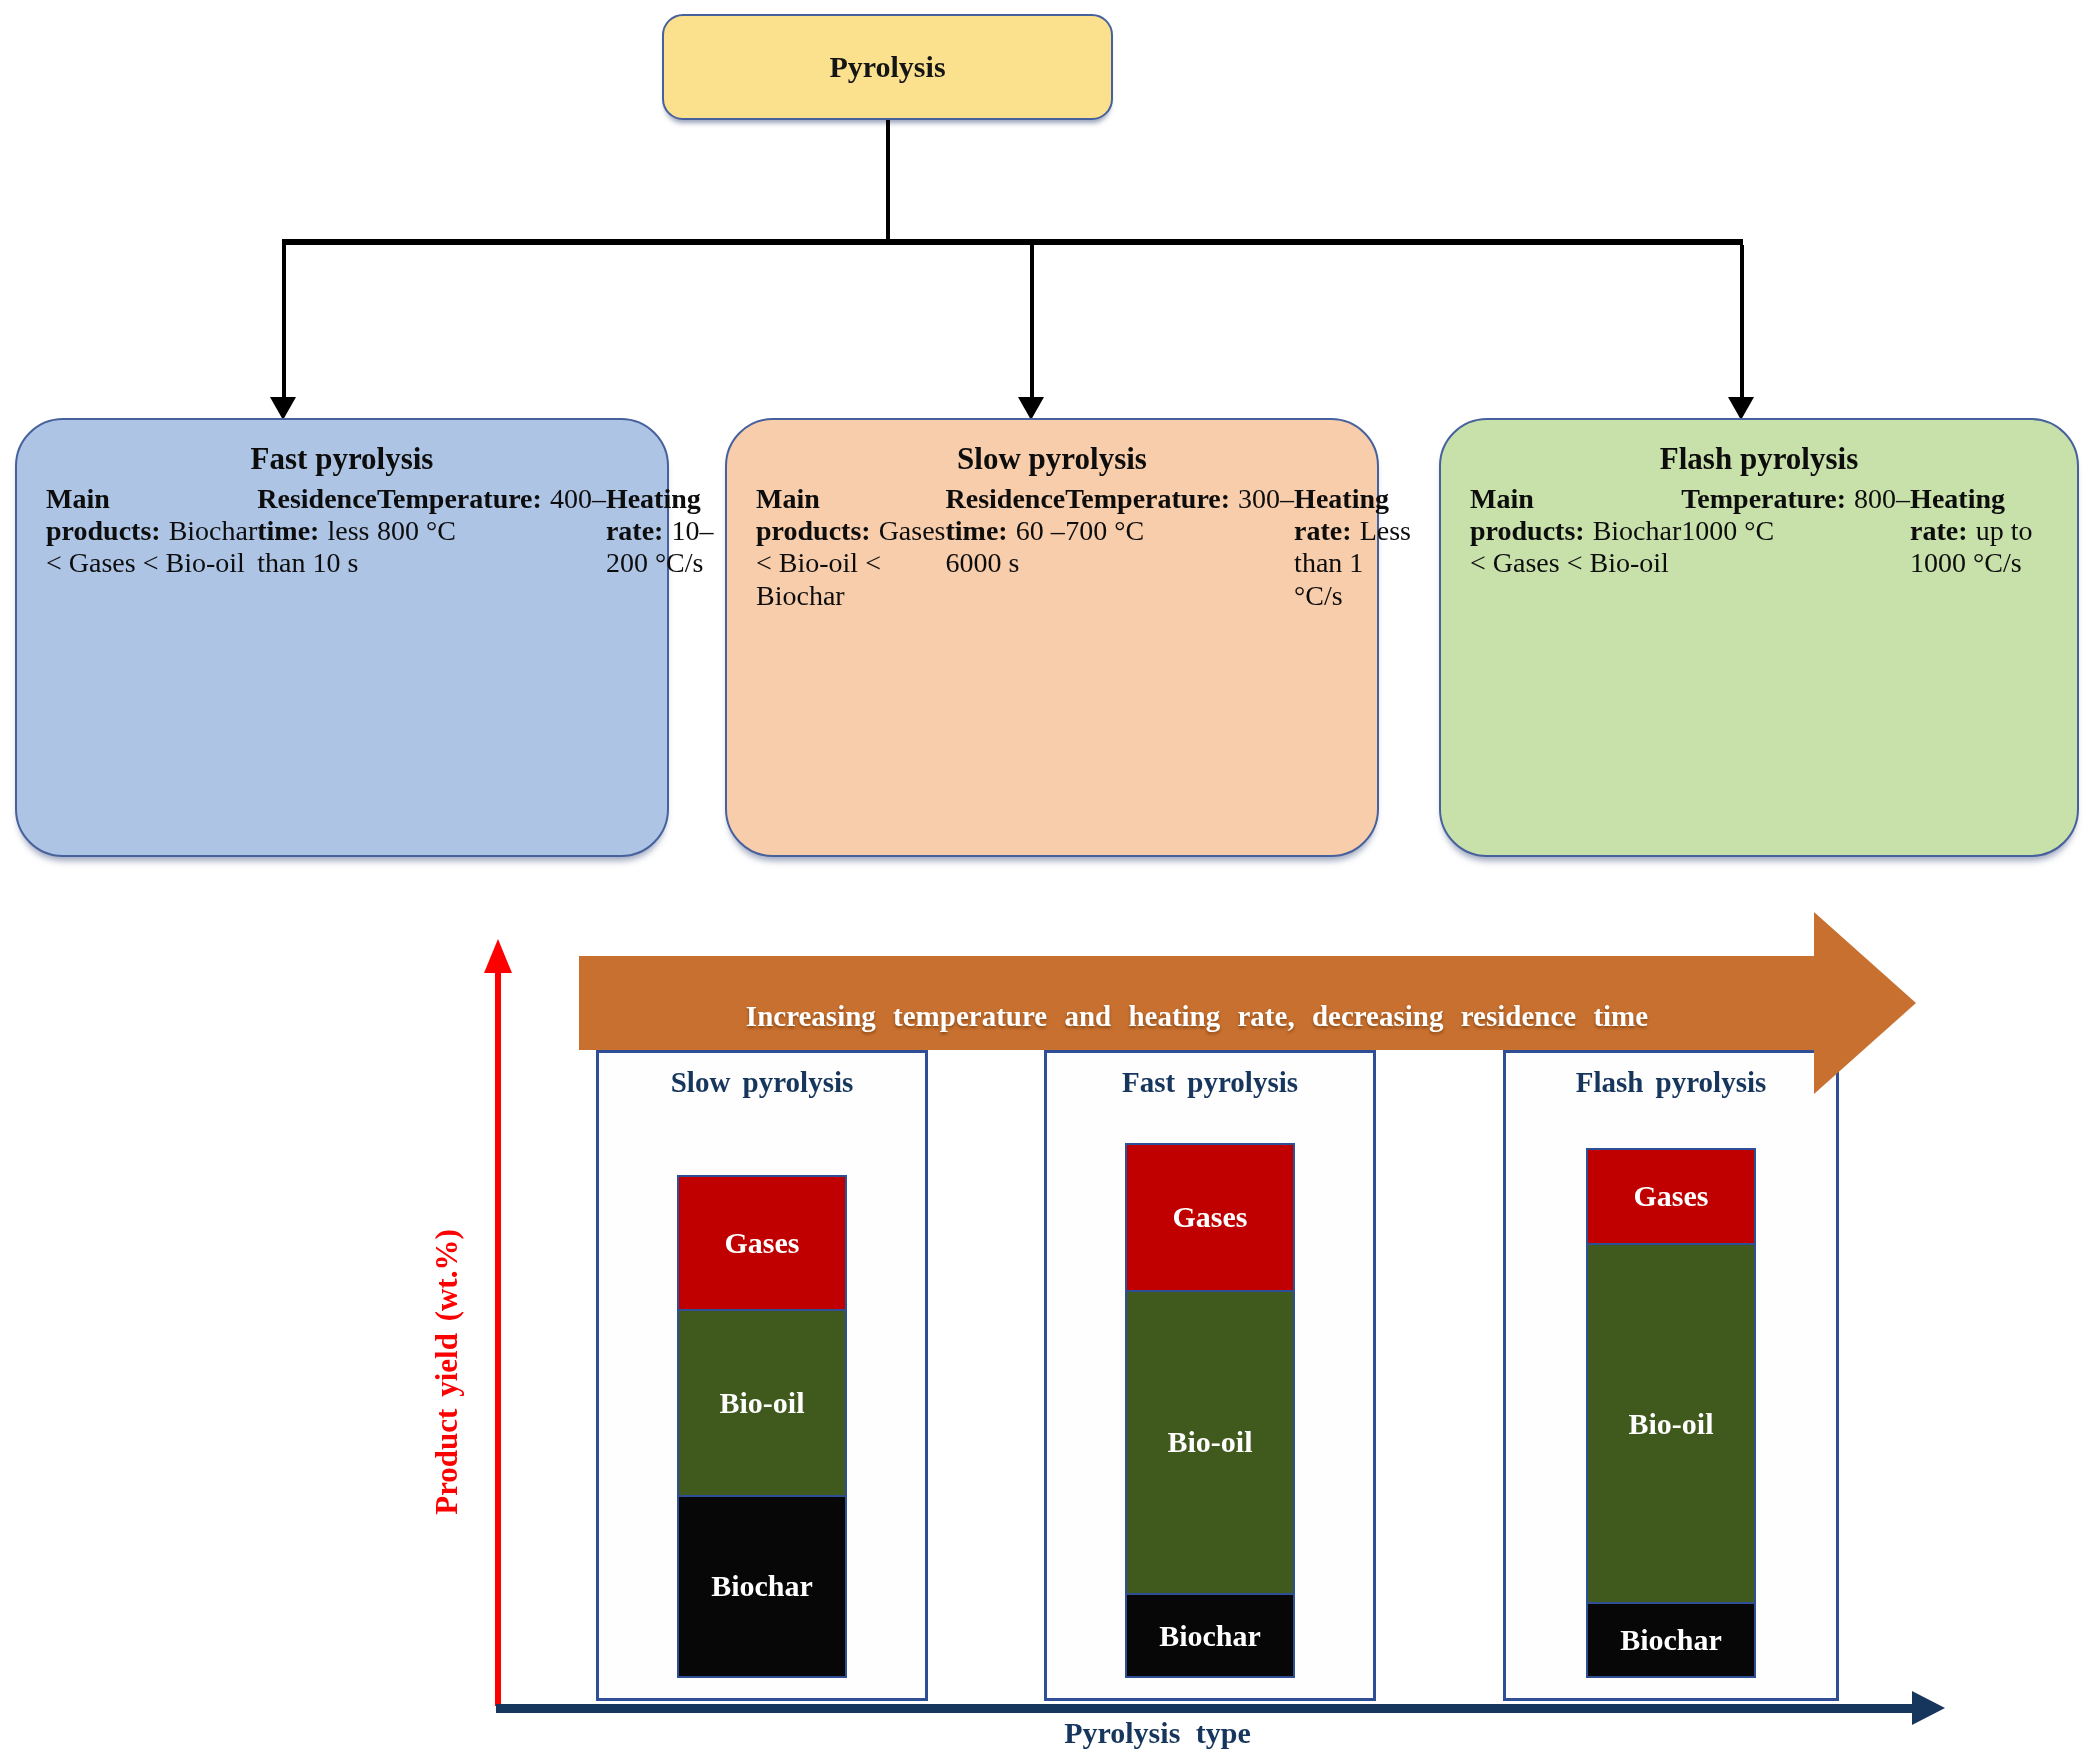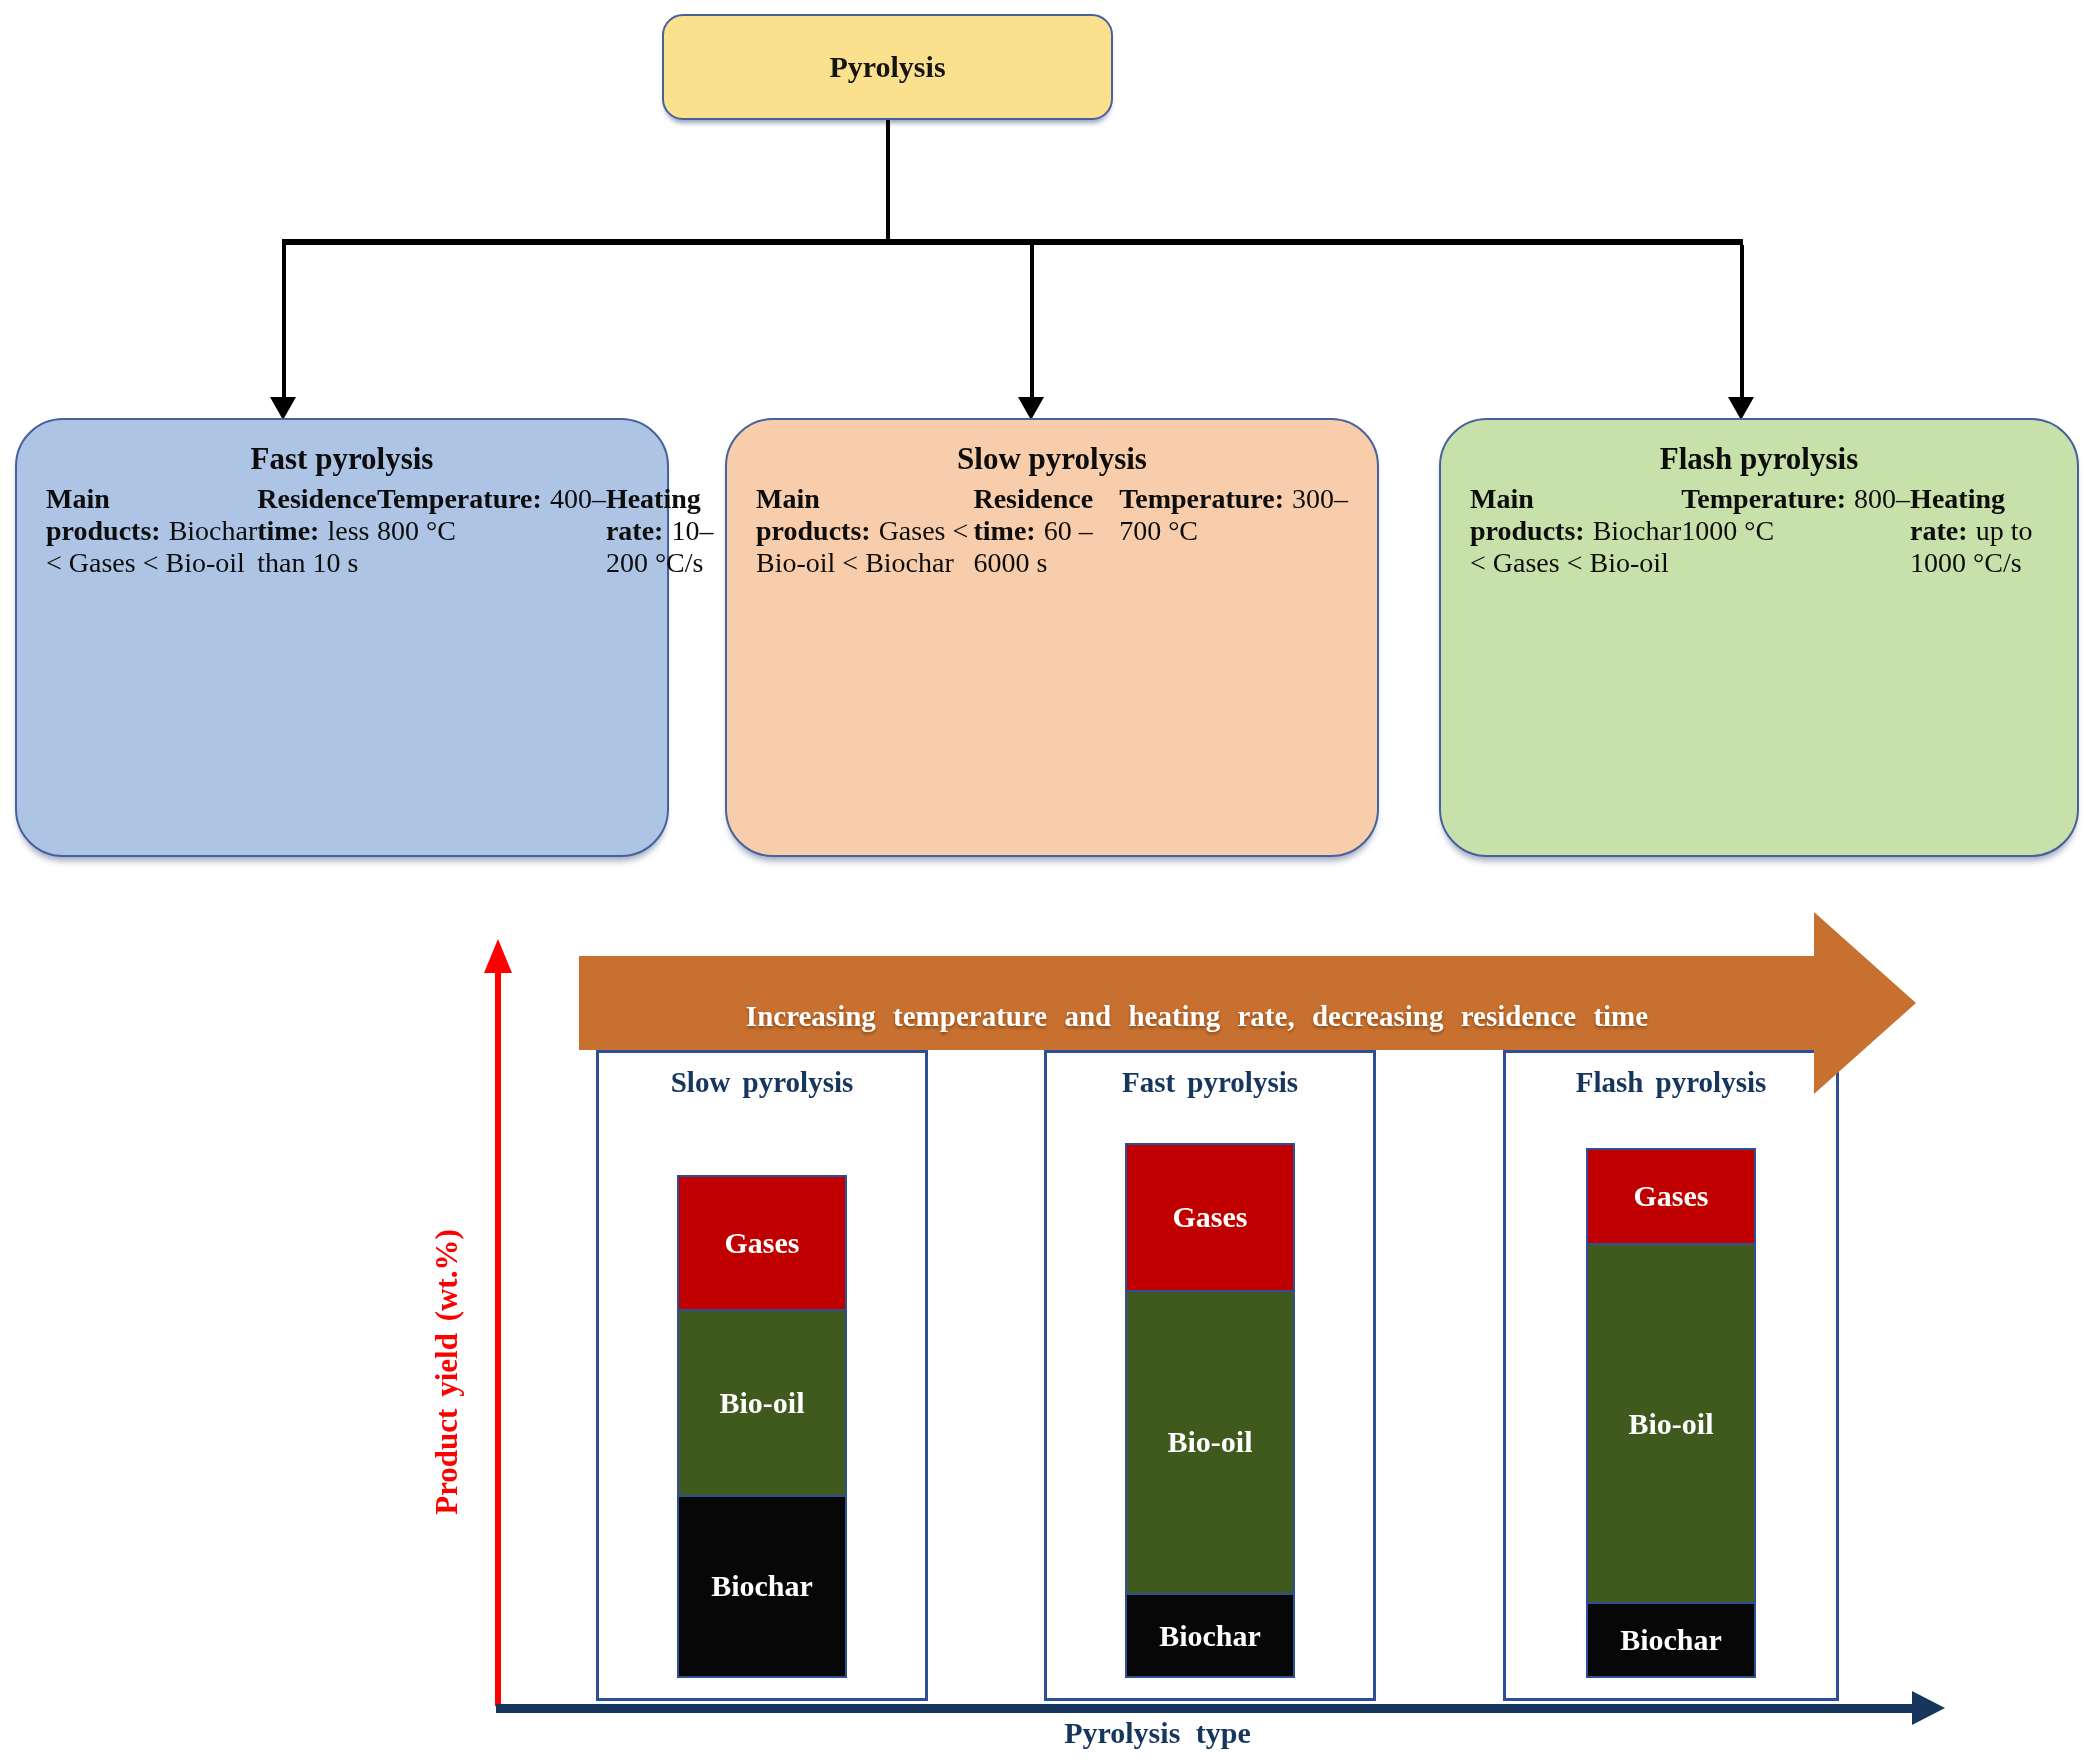--- a/index.html
+++ b/index.html
@@ -126,20 +126,21 @@
       <p class="field"><span class="flabel">Heating rate:</span><span class="fvalue">10–200 °C/s</span></p>
     </div>
   </section>
 
   <section class="info-box" style="left: 725px; width: 654px; background: rgb(248, 205, 171);">
     <h2 class="ib-title">Slow pyrolysis</h2>
     <div class="fields">
       <p class="field"><span class="flabel">Main products:</span><span class="fvalue">Gases &lt; Bio-oil &lt; Biochar</span></p>
       <p class="field"><span class="flabel">Residence time:</span><span class="fvalue">60 – 6000 s</span></p>
       <p class="field"><span class="flabel">Temperature:</span><span class="fvalue">300–700 °C</span></p>
+      <p class="field"><span class="flabel">Heating rate:</span><span class="fvalue">Less than 1 °C/s</span></p>
     </div>
   </section>
 
   <section class="info-box" style="left: 1439px; width: 640px; background: rgb(200, 224, 170);">
     <h2 class="ib-title">Flash pyrolysis</h2>
     <div class="fields">
       <p class="field"><span class="flabel">Main products:</span><span class="fvalue">Biochar &lt; Gases &lt; Bio-oil</span></p>
       <p class="field"><span class="flabel">Temperature:</span><span class="fvalue">800–1000 °C</span></p>
       <p class="field"><span class="flabel">Heating rate:</span><span class="fvalue">up to 1000 °C/s</span></p>
     </div>

